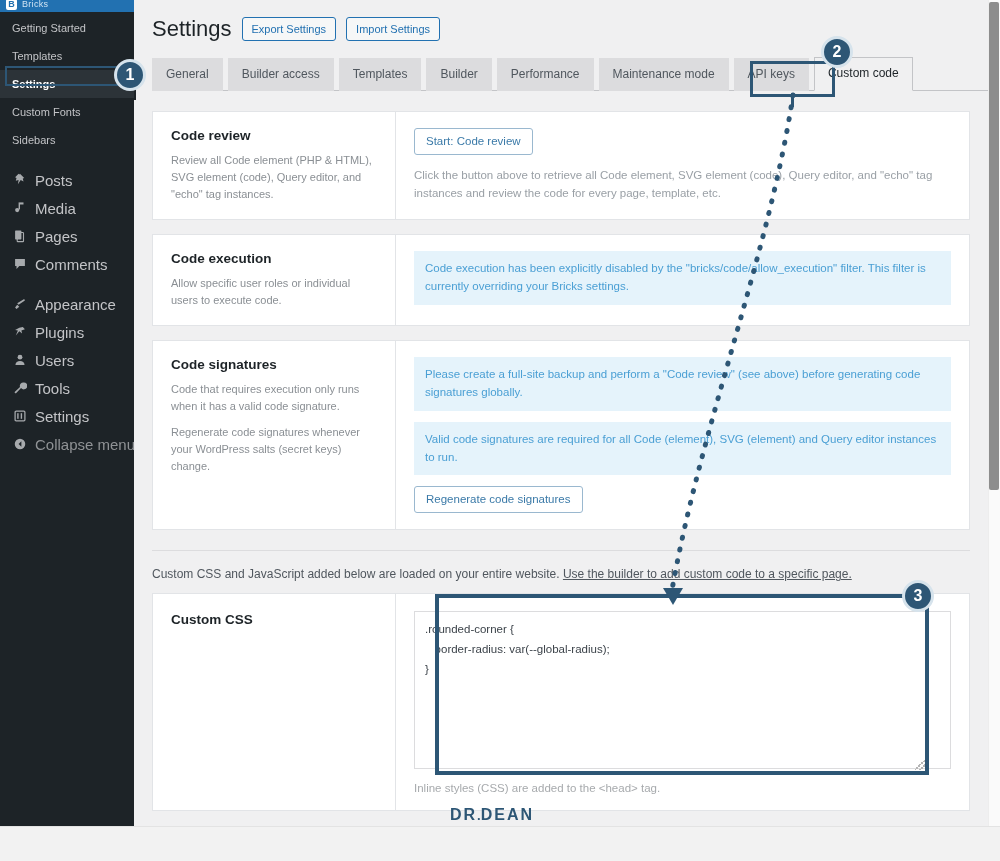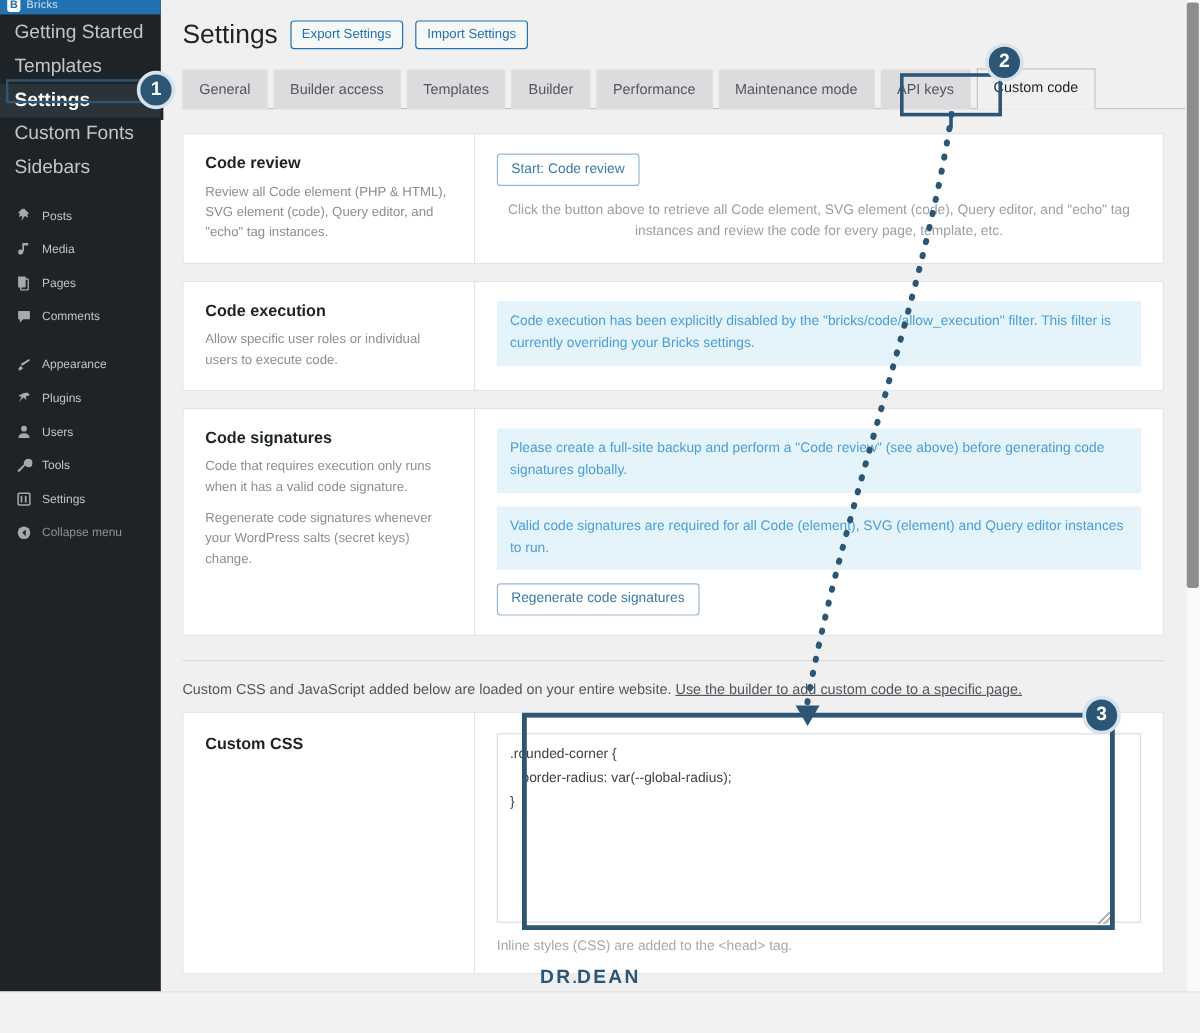--- a/index.html
+++ b/index.html
@@ -29,24 +29,24 @@
     font-size:9px;font-weight:bold;line-height:11px;text-align:center;
     margin-top:-4px;
   }
   .bricks-bar .bricks-text{
     color:#cfe3f3;font-size:9px;margin-left:5px;margin-top:-4px;letter-spacing:.3px;
   }
   .wp-menu { list-style:none; margin:0; padding:0; }
   .wp-item {
     display:flex; align-items:center; gap:8px;
     height:28px; padding:0 0 0 12px;
-    color:#c3c4c7; font-size:10px; cursor:pointer;
+    color:#c3c4c7; font-size:15px; cursor:pointer;
     white-space:nowrap;
   }
-  .wp-item.sub { padding-left:12px; font-size:16px; color:#c3c4c7; }
+  .wp-item.sub { padding-left:12px; font-size:11px; color:#c3c4c7; }
   .wp-item.current {
     background:#2c3338; color:#fff; font-weight:600;
     outline:2px solid #1d2327;
     box-shadow:0 0 0 2px #2c3338;
   }
   .wp-sep { height:12px; }
   .wp-ic { width:15px; height:15px; flex:0 0 15px; display:inline-flex; align-items:center; justify-content:center; color:#a7aaad; }
   .wp-ic svg { width:14px; height:14px; fill:#a7aaad; }
   .dim { color:#8f9295; }
 
@@ -112,21 +112,21 @@
     background:#e5f3fb; color:#4a9fd4; font-size:11.5px;
     padding:9px 11px; line-height:1.55; margin-bottom:11px;
   }
   .notice:last-child { margin-bottom:0; }
   .ghostbtn {
     display:inline-block; border:1px solid #9ab8cf; color:#3b7aa8;
     background:#fff; border-radius:3px; font-size:11.5px;
     padding:5px 11px; cursor:pointer; line-height:1.3;
   }
   .panel-right .help {
-    font-size:11.5px; color:#9aa0a6; line-height:1.6; margin:11px 0 0 0;text-align:center;
+    font-size:11.5px; color:#9aa0a6; line-height:1.6; margin:11px 0 0 0;
   }
 
   .hr { border:0; border-top:1px solid #dcdcde; margin:20px 18px 0 18px; }
 
   .custom-intro {
     margin:16px 18px 12px 18px; font-size:12px; color:#50575e;
   }
   .custom-intro a { color:#50575e; text-decoration:underline; }
 
   .css-panel { display:flex; background:#fff; border:1px solid #e2e4e7; margin:0 18px; }

